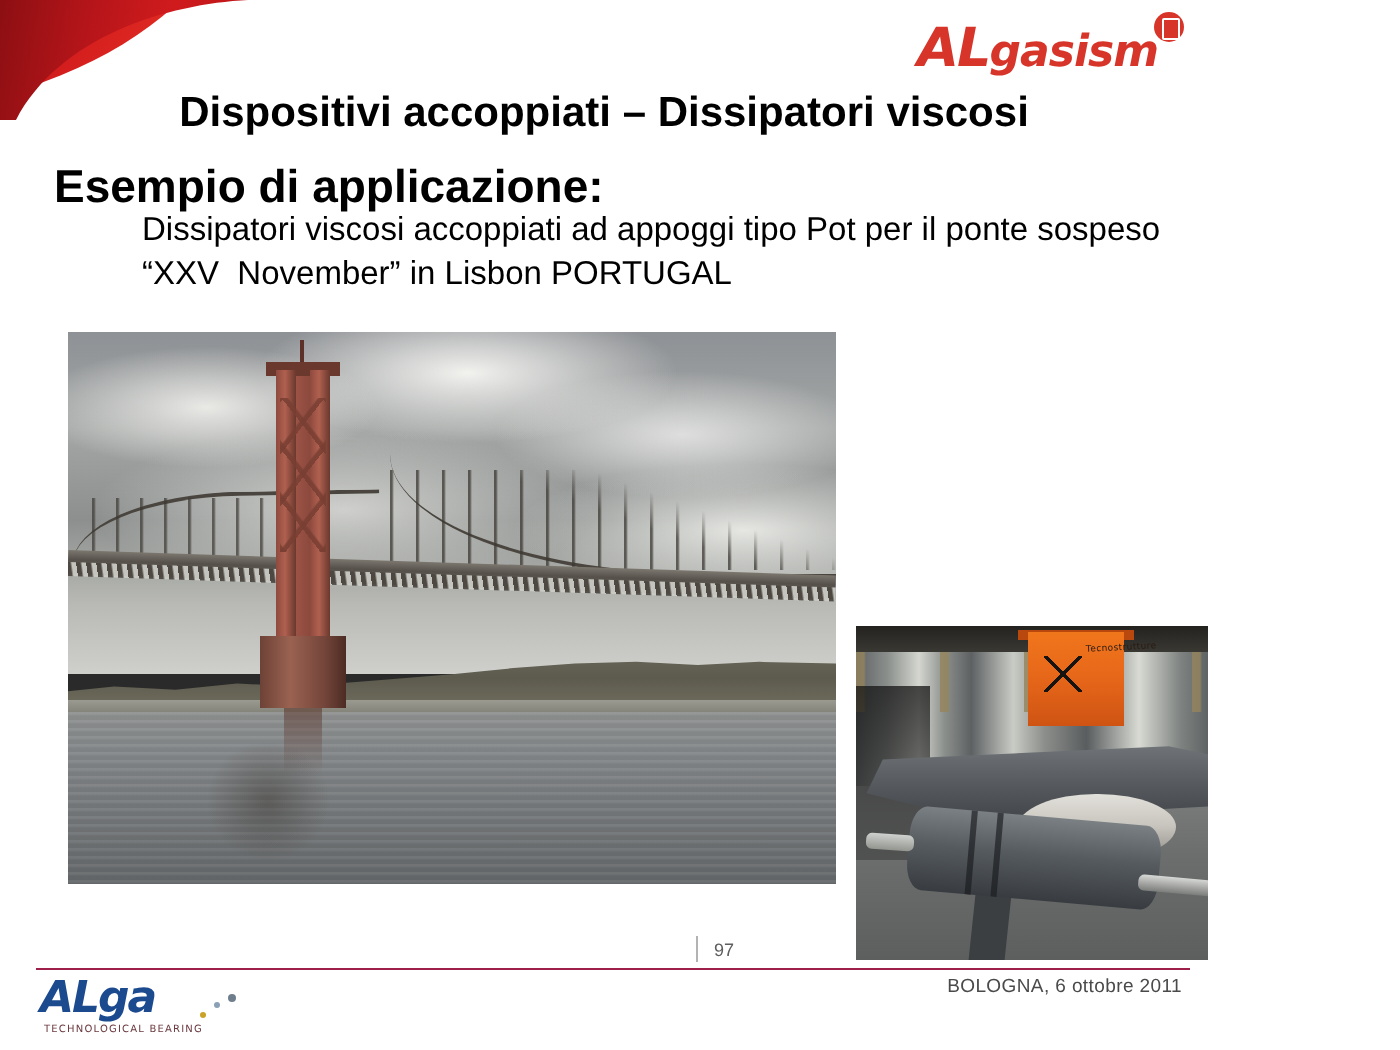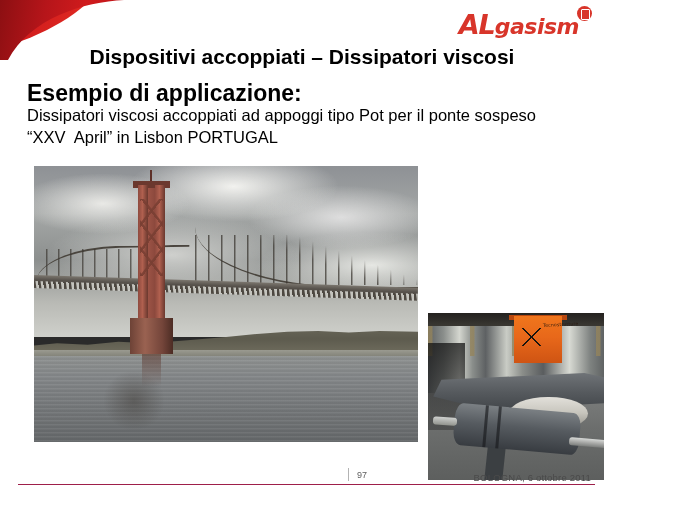--- a/index.html
+++ b/index.html
@@ -109,21 +109,21 @@
   }
   .body-text {
     position: absolute;
     left: 27px;
     top: 104px;
     font-size: 16.5px;
     color: #000000;
     line-height: 22px;
     width: 640px;
   }
-  .body-text .line { display: block; white-space: pre; }
+  .body-text .line { display: block; white-space: pre; margin-left: 44px; }
 
   
   .photo-bridge {
     position: absolute;
     left: 34px;
     top: 166px;
     width: 384px;
     height: 276px;
     background: #2a2a2a;
     overflow: hidden;
@@ -532,21 +532,21 @@
     height: 13px;
     background: #b3b3b3;
   }
   .footer-pagenum {
     font-size: 9px;
     color: #5e5e5e;
   }
   .footer-event {
     position: absolute;
     right: 13px;
-    top: 472px;
+    top: 488px;
     font-size: 9.5px;
     color: #4a4a4a;
     letter-spacing: 0.2px;
   }
 </style>
 </head>
 <body>
 
 <div class="slide">
 
@@ -559,21 +559,21 @@
       <span class="circ"></span>
         <span class="inner"></span>
     </span>
   </div>
 
   <div class="slide-title">Dispositivi accoppiati – Dissipatori viscosi</div>
 
   <div class="subtitle">Esempio di applicazione:</div>
   <div class="body-text">
     <span class="line">Dissipatori viscosi accoppiati ad appoggi tipo Pot per il ponte sospeso</span>
-    <span class="line">“XXV  April” in Lisbon PORTUGAL</span>
+    <span class="line">“XXV  November” in Lisbon PORTUGAL</span>
   </div>
 
   <div class="photo-bridge">
     <div class="pb-sky"></div>
     <div class="pb-hills"></div>
     <div class="pb-shore"></div>
     <div class="pb-water"></div>
     <div class="pb-water-glint"></div>
 
     <div class="pb-cable-l"></div>
@@ -617,20 +617,29 @@
     <div class="pd-cylinder">
       <div class="pd-cyl-band-a"></div>
       <div class="pd-cyl-band-b"></div>
     </div>
     <div class="pd-rod"></div>
     <div class="pd-rod-tip"></div>
   </div>
 
   <div class="footer-rule"></div>
 
+  <div class="footer-logo">
+    <div class="footer-wordmark">ALga</div>
+    <div class="footer-dots">
+      <i class="fd1"></i>
+        <i class="fd2"></i>
+        <i class="fd3"></i>
+    </div>
+    <div class="footer-tagline">TECHNOLOGICAL BEARING</div>
+  </div>
 
   <div class="footer-pagebox">
     <span class="footer-pagebar"></span>
     <span class="footer-pagenum">97</span>
   </div>
 
   <div class="footer-event">BOLOGNA, 6 ottobre 2011</div>
 
 </div>
 

